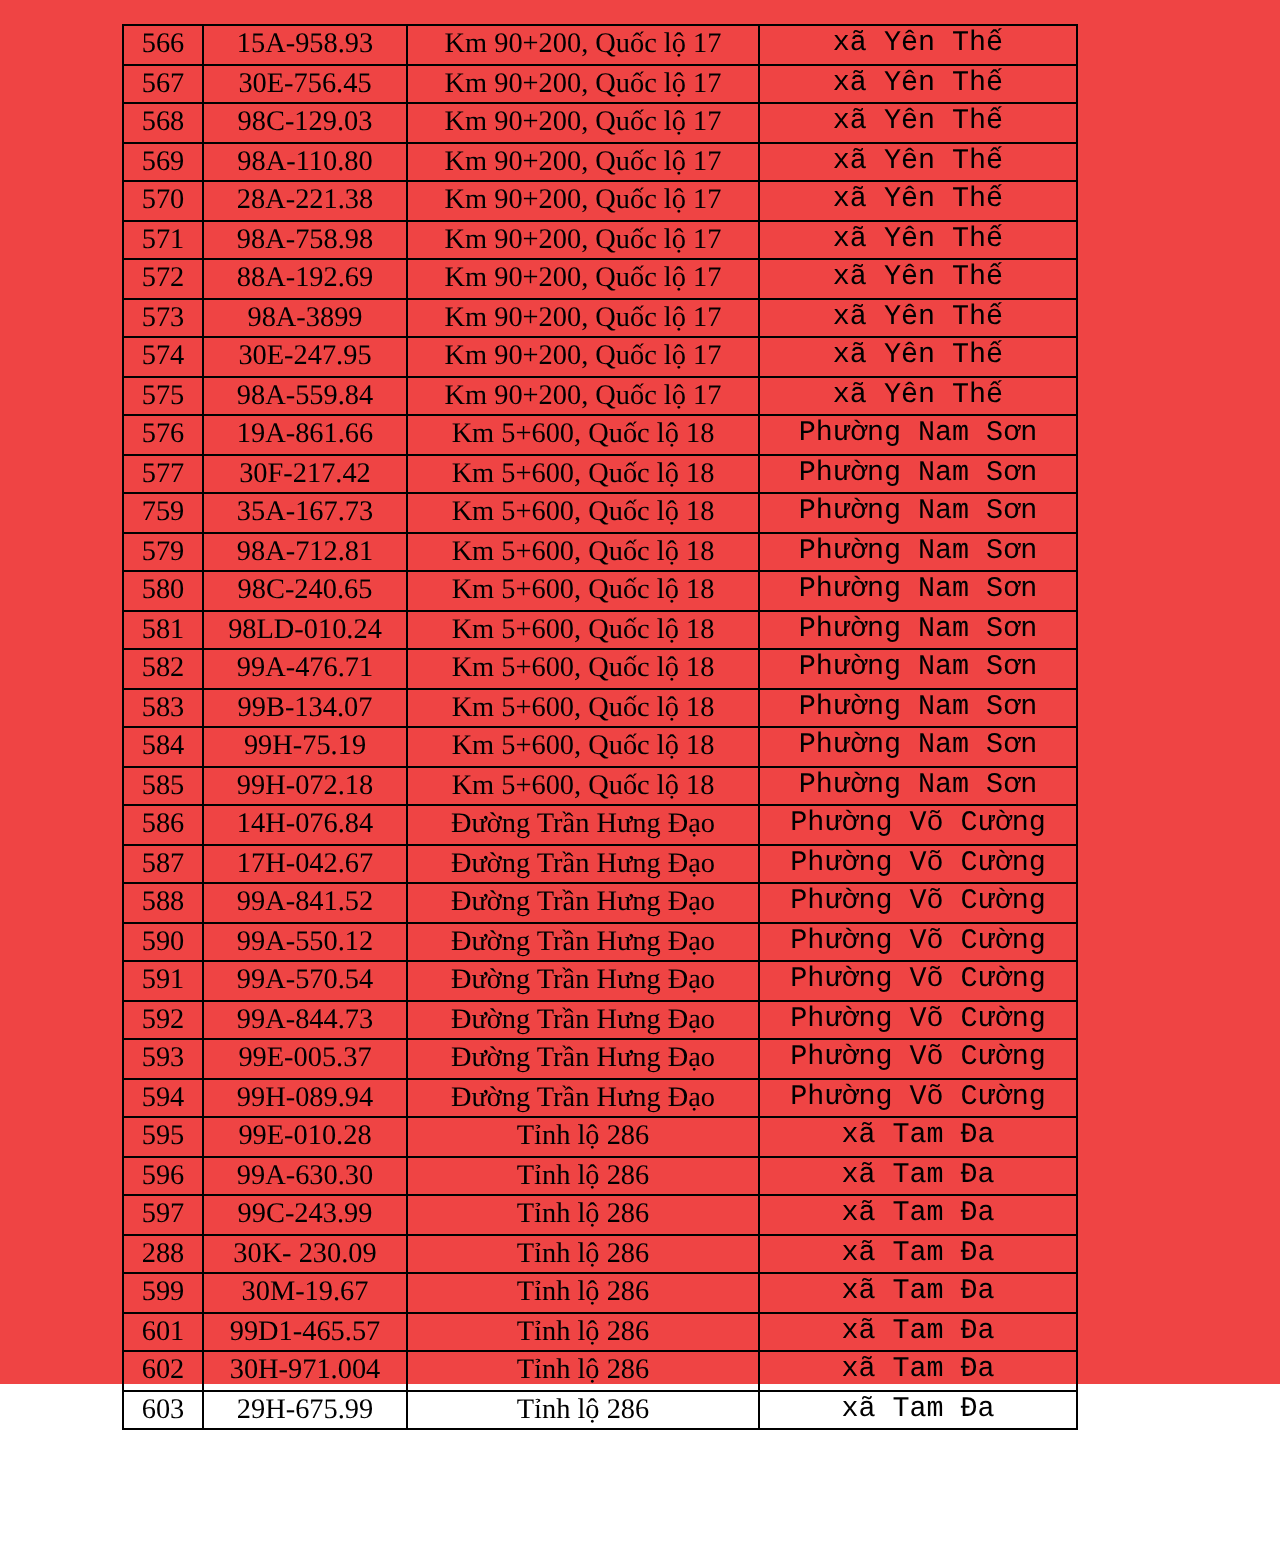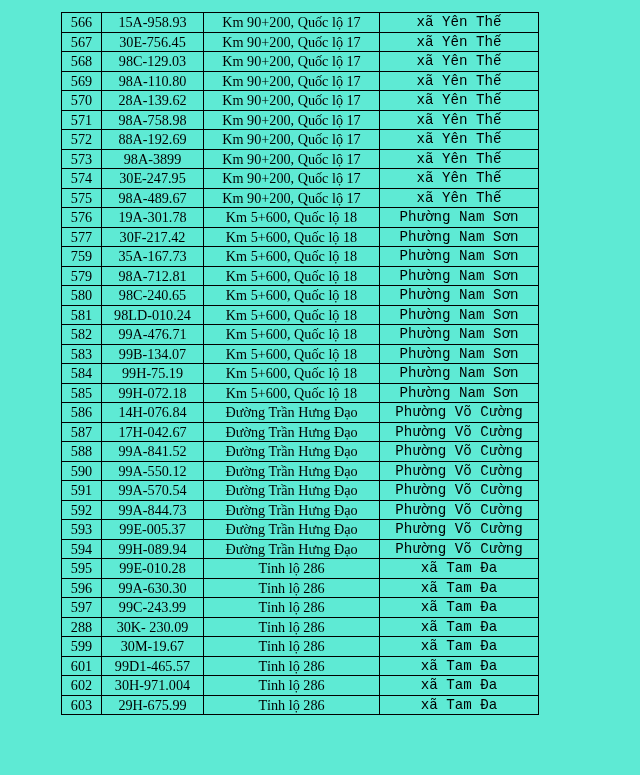--- a/index.html
+++ b/index.html
@@ -10,22 +10,22 @@
   body {
     width: 640px;
     height: 775px;
     font-family: "Liberation Serif", "DejaVu Serif", serif;
     color: #000000;
     overflow: hidden;
   }
   #page {
     position: relative;
     width: 640px;
-    height: 775px;
-    background: #5eead4;
+    height: 692px;
+    background: #ef4444;
   }
   #violation-table {
     position: absolute;
     left: 61px;
     top: 12px;
     width: 477px;
     border-collapse: collapse;
     table-layout: fixed;
   }
   #violation-table td {
@@ -75,21 +75,21 @@
           <td class="col-ward">xã Yên Thế</td>
         </tr>
         <tr>
           <td class="col-index">569</td>
           <td class="col-plate">98A-110.80</td>
           <td class="col-location">Km 90+200, Quốc lộ 17</td>
           <td class="col-ward">xã Yên Thế</td>
         </tr>
         <tr>
           <td class="col-index">570</td>
-          <td class="col-plate">28A-139.62</td>
+          <td class="col-plate">28A-221.38</td>
           <td class="col-location">Km 90+200, Quốc lộ 17</td>
           <td class="col-ward">xã Yên Thế</td>
         </tr>
         <tr>
           <td class="col-index">571</td>
           <td class="col-plate">98A-758.98</td>
           <td class="col-location">Km 90+200, Quốc lộ 17</td>
           <td class="col-ward">xã Yên Thế</td>
         </tr>
         <tr>
@@ -105,27 +105,27 @@
           <td class="col-ward">xã Yên Thế</td>
         </tr>
         <tr>
           <td class="col-index">574</td>
           <td class="col-plate">30E-247.95</td>
           <td class="col-location">Km 90+200, Quốc lộ 17</td>
           <td class="col-ward">xã Yên Thế</td>
         </tr>
         <tr>
           <td class="col-index">575</td>
-          <td class="col-plate">98A-489.67</td>
+          <td class="col-plate">98A-559.84</td>
           <td class="col-location">Km 90+200, Quốc lộ 17</td>
           <td class="col-ward">xã Yên Thế</td>
         </tr>
         <tr>
           <td class="col-index">576</td>
-          <td class="col-plate">19A-301.78</td>
+          <td class="col-plate">19A-861.66</td>
           <td class="col-location">Km 5+600, Quốc lộ 18</td>
           <td class="col-ward">Phường Nam Sơn</td>
         </tr>
         <tr>
           <td class="col-index">577</td>
           <td class="col-plate">30F-217.42</td>
           <td class="col-location">Km 5+600, Quốc lộ 18</td>
           <td class="col-ward">Phường Nam Sơn</td>
         </tr>
         <tr>

